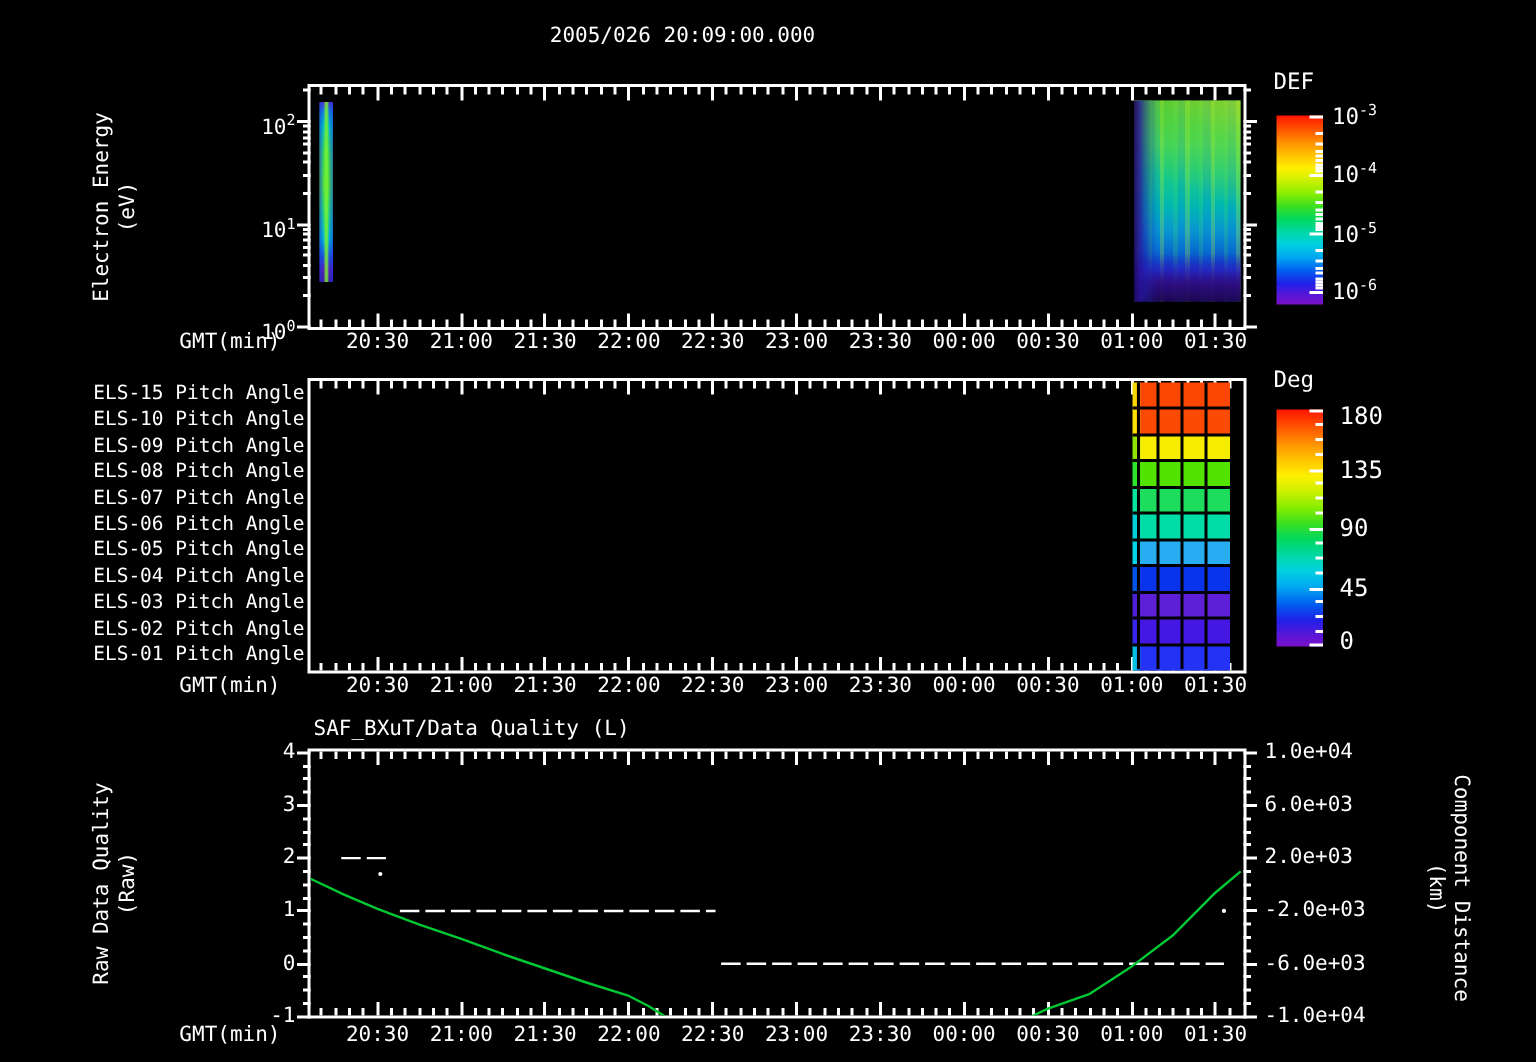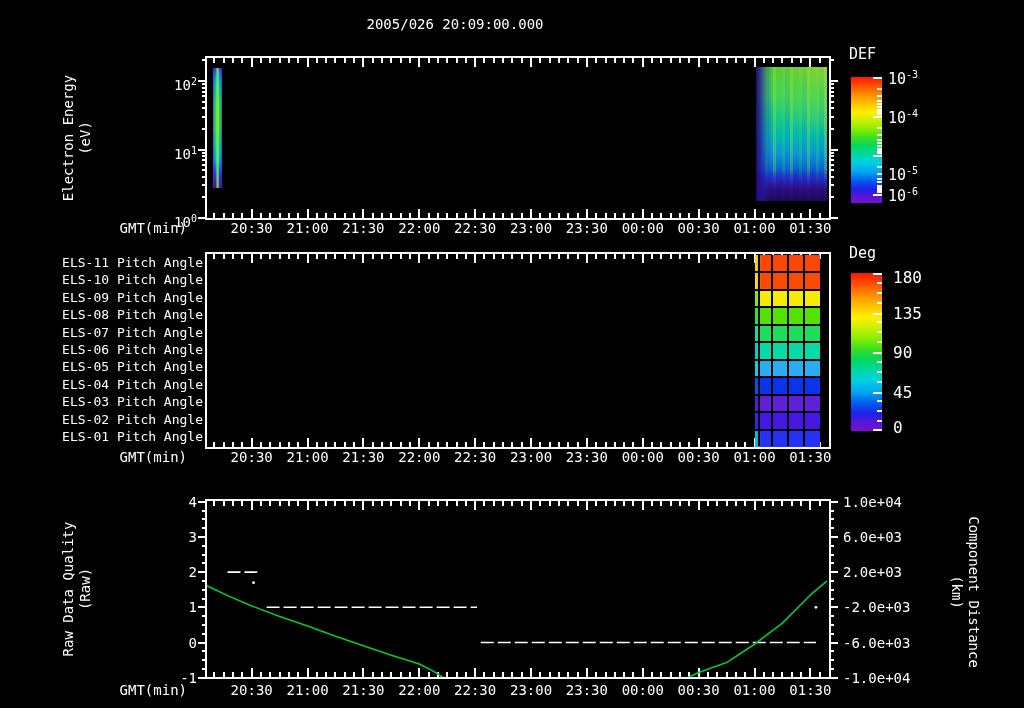--- a/index.html
+++ b/index.html
@@ -69,20 +69,21 @@
 
   <div class="gmt" style="left:107px;top:221px;">GMT(min)</div>
   <div class="gmt" style="left:107px;top:450px;">GMT(min)</div>
   <div class="gmt" style="left:107px;top:683px;">GMT(min)</div>
 
   <div class="cbtitle" style="left:849px;top:46px;">DEF</div>
   <div class="cbar" style="left:851px;top:77px;width:31px;height:126px;"></div>
   <div class="cbtitle" style="left:849px;top:245px;">Deg</div>
   <div class="cbar" style="left:851px;top:273px;width:31px;height:158px;"></div>
 
+  <div class="p3title" style="left:209px;top:478px;">SAF_BXuT/Data Quality (L)</div>
 
 <div class="tk" style="left: 250.695px; top: 58px; width: 2px; height: 9px;"></div>
     <div class="tk" style="left: 250.695px; top: 209px; width: 2px; height: 9px;"></div>
     <div class="xlab" style="left: 251.695px; top: 221px;">20:30</div>
     <div class="tk" style="left: 306.563px; top: 58px; width: 2px; height: 9px;"></div>
     <div class="tk" style="left: 306.563px; top: 209px; width: 2px; height: 9px;"></div>
     <div class="xlab" style="left: 307.563px; top: 221px;">21:00</div>
     <div class="tk" style="left: 362.431px; top: 58px; width: 2px; height: 9px;"></div>
     <div class="tk" style="left: 362.431px; top: 209px; width: 2px; height: 9px;"></div>
     <div class="xlab" style="left: 363.431px; top: 221px;">21:30</div>
@@ -544,21 +545,21 @@
     <div class="tk" style="left: 202px; top: 90.6108px; width: 5px; height: 2px;"></div>
     <div class="tk" style="left: 829px; top: 90.6108px; width: 5px; height: 2px;"></div>
     <div class="tk" style="left: 202px; top: 86.6383px; width: 5px; height: 2px;"></div>
     <div class="tk" style="left: 829px; top: 86.6383px; width: 5px; height: 2px;"></div>
     <div class="tk" style="left: 202px; top: 83.1344px; width: 5px; height: 2px;"></div>
     <div class="tk" style="left: 829px; top: 83.1344px; width: 5px; height: 2px;"></div>
     <div class="tk" style="left: 202px; top: 59.3794px; width: 5px; height: 2px;"></div>
     <div class="tk" style="left: 829px; top: 59.3794px; width: 5px; height: 2px;"></div>
     <div class="strip" style="left: 212.587px; top: 67.9623px; width: 9.31138px; height: 120.489px;"></div>
     <div class="blob" style="left: 756.371px; top: 67.0178px; width: 70.7665px; height: 133.496px;"></div>
-    <div class="rowlab" style="left: 53px; top: 255.727px;">ELS-11 Pitch Angle</div>
+    <div class="rowlab" style="left: 53px; top: 255.727px;">ELS-15 Pitch Angle</div>
     <div class="rowlab" style="left: 53px; top: 273.182px;">ELS-10 Pitch Angle</div>
     <div class="rowlab" style="left: 53px; top: 290.636px;">ELS-09 Pitch Angle</div>
     <div class="rowlab" style="left: 53px; top: 308.091px;">ELS-08 Pitch Angle</div>
     <div class="rowlab" style="left: 53px; top: 325.545px;">ELS-07 Pitch Angle</div>
     <div class="rowlab" style="left: 53px; top: 343px;">ELS-06 Pitch Angle</div>
     <div class="rowlab" style="left: 53px; top: 360.455px;">ELS-05 Pitch Angle</div>
     <div class="rowlab" style="left: 53px; top: 377.909px;">ELS-04 Pitch Angle</div>
     <div class="rowlab" style="left: 53px; top: 395.364px;">ELS-03 Pitch Angle</div>
     <div class="rowlab" style="left: 53px; top: 412.818px;">ELS-02 Pitch Angle</div>
     <div class="rowlab" style="left: 53px; top: 430.273px;">ELS-01 Pitch Angle</div>
@@ -639,21 +640,21 @@
     <div class="tk" style="left: 829px; top: 650.3px; width: 5px; height: 2px;"></div>
     <div class="tk" style="left: 202px; top: 659.1px; width: 5px; height: 2px;"></div>
     <div class="tk" style="left: 829px; top: 659.1px; width: 5px; height: 2px;"></div>
     <div class="tk" style="left: 202px; top: 667.9px; width: 5px; height: 2px;"></div>
     <div class="tk" style="left: 829px; top: 667.9px; width: 5px; height: 2px;"></div>
     <div class="tk" style="left: 873px; top: 77px; width: 9px; height: 2px;"></div>
     <div class="ylabR" style="left: 888px; top: 74px; font-size: 15px;">10<sup>-3</sup></div>
     <div class="tk" style="left: 873px; top: 116.06px; width: 9px; height: 2px;"></div>
     <div class="ylabR" style="left: 888px; top: 113.06px; font-size: 15px;">10<sup>-4</sup></div>
     <div class="tk" style="left: 873px; top: 155.12px; width: 9px; height: 2px;"></div>
-    <div class="ylabR" style="left: 888px; top: 170px; font-size: 15px;">10<sup>-5</sup></div>
+    <div class="ylabR" style="left: 888px; top: 153px; font-size: 15px;">10<sup>-5</sup></div>
     <div class="tk" style="left: 873px; top: 194.18px; width: 9px; height: 2px;"></div>
     <div class="ylabR" style="left: 888px; top: 191.18px; font-size: 15px;">10<sup>-6</sup></div>
     <div class="tk" style="left: 877px; top: 87.7582px; width: 5px; height: 2px;"></div>
     <div class="tk" style="left: 877px; top: 94.6364px; width: 5px; height: 2px;"></div>
     <div class="tk" style="left: 877px; top: 99.5165px; width: 5px; height: 2px;"></div>
     <div class="tk" style="left: 877px; top: 103.302px; width: 5px; height: 2px;"></div>
     <div class="tk" style="left: 877px; top: 106.395px; width: 5px; height: 2px;"></div>
     <div class="tk" style="left: 877px; top: 109.01px; width: 5px; height: 2px;"></div>
     <div class="tk" style="left: 877px; top: 111.275px; width: 5px; height: 2px;"></div>
     <div class="tk" style="left: 877px; top: 113.273px; width: 5px; height: 2px;"></div>

